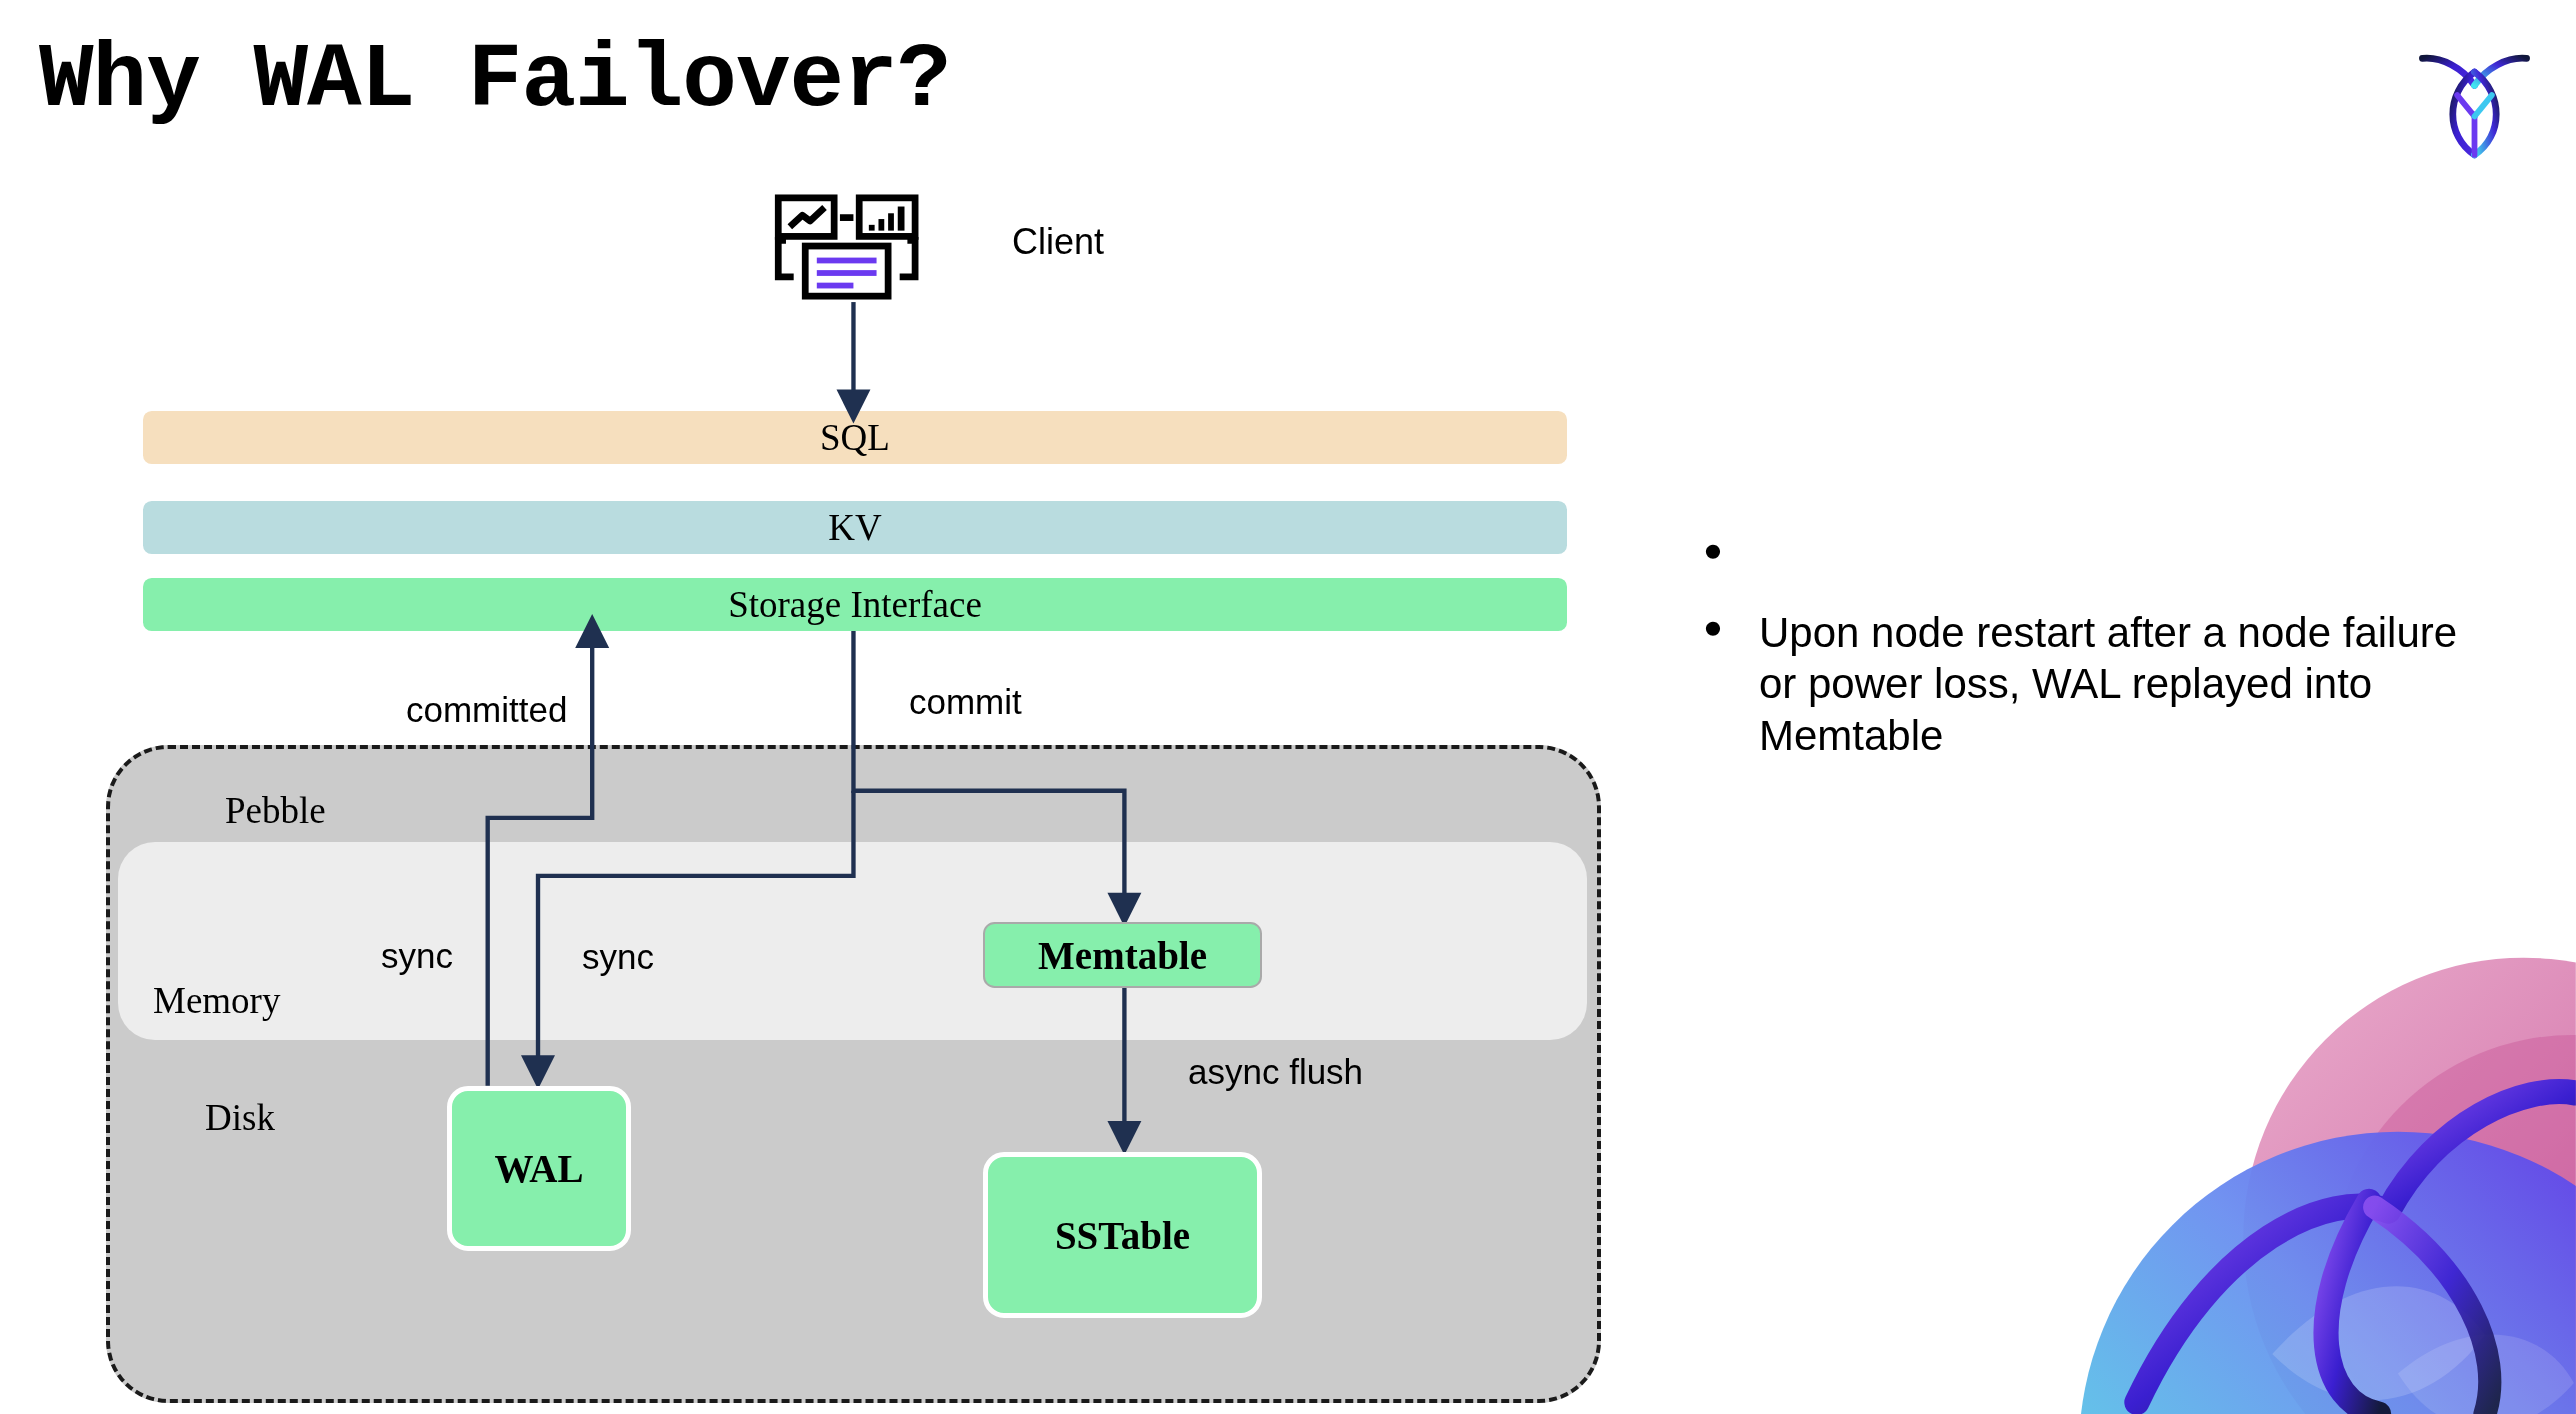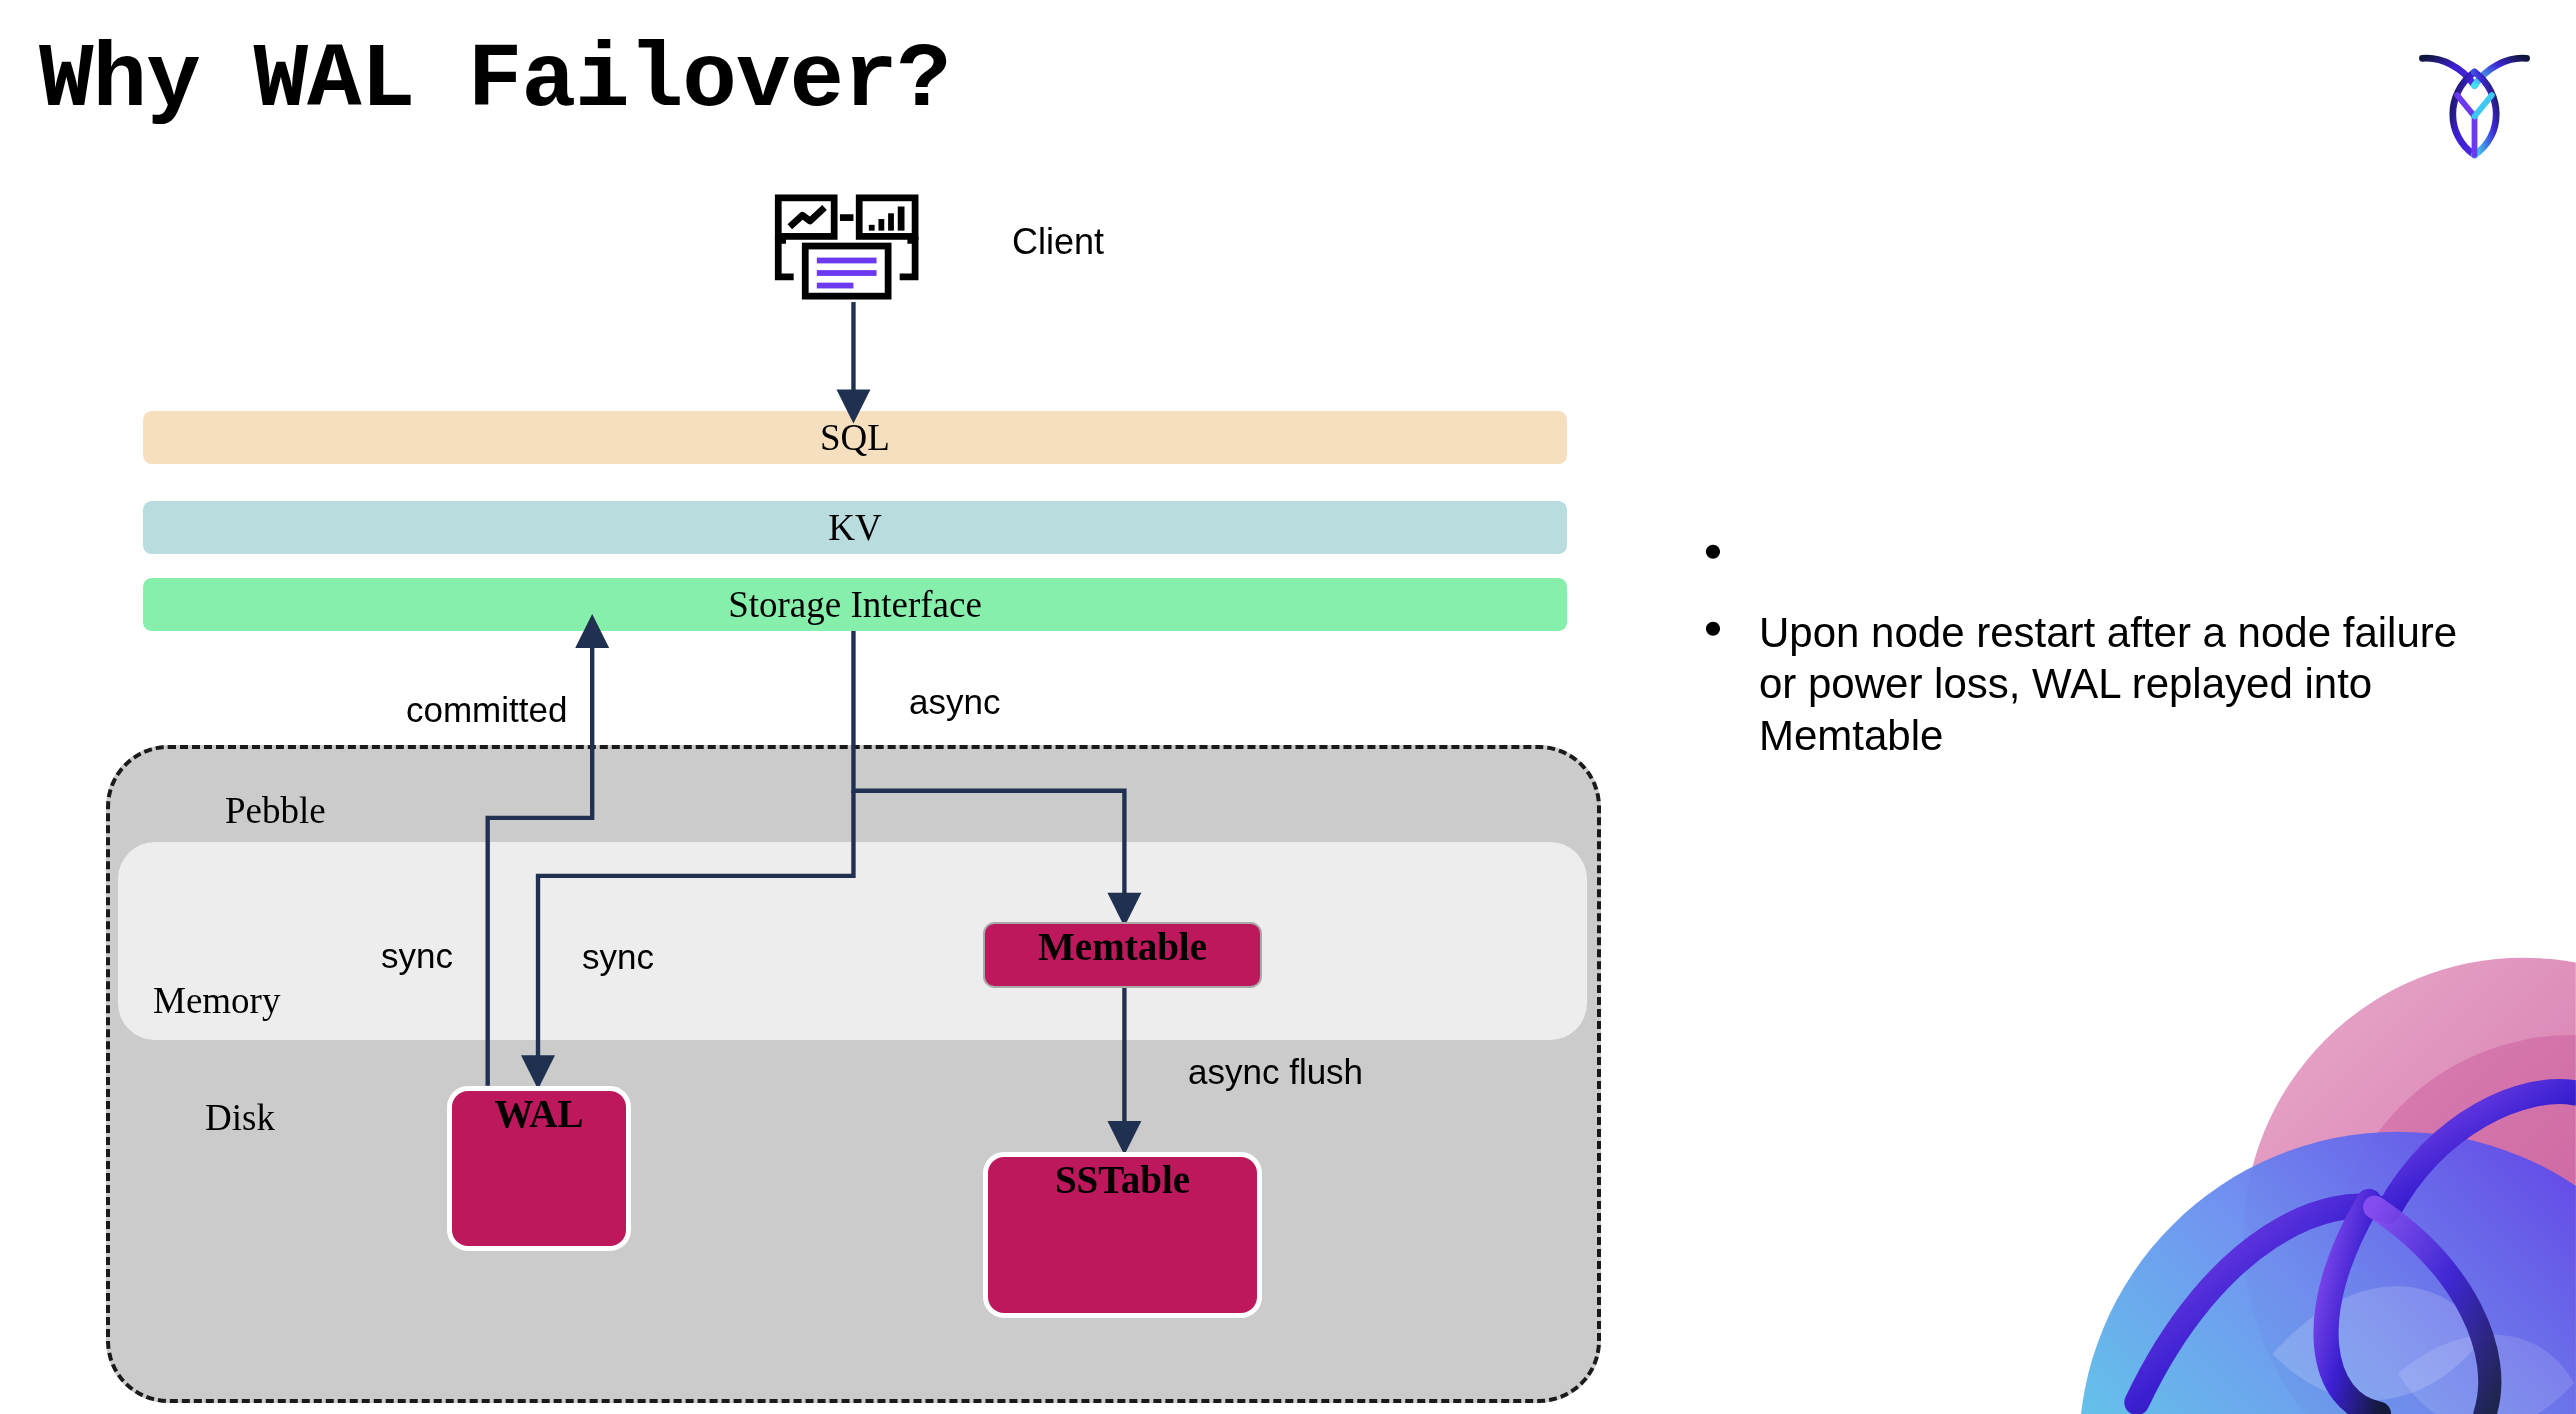--- a/index.html
+++ b/index.html
@@ -64,22 +64,22 @@
     font-family:"Liberation Serif", serif; font-size:37px; color:#000;
   }
   #disk-label{
     position:absolute; left:205px; top:1096px;
     font-family:"Liberation Serif", serif; font-size:37px; color:#000;
   }
 
   
   .node-box{
     position:absolute;
-    background:#be185d;
-    display:flex; justify-content:center;
+    background:#86efac;
+    display:flex; align-items:center; justify-content:center;
     font-family:"Liberation Serif", serif; font-weight:700;
     font-size:39px; color:#000;
     box-sizing:border-box;
   }
   #node-memtable{
     left:983px; top:922px; width:279px; height:66px;
     border:2.9px solid #a9a9a9; border-radius:11.6px;
   }
   #node-wal{
     left:447px; top:1086px; width:184px; height:165px;
@@ -243,21 +243,21 @@
 
     <path d="M882,817 L882,905 L556,905 L556,1108" marker-end="url(#ah)"></path>
 
     <path d="M504,1122 L504,845 L612,845 L612,652" marker-end="url(#ah)"></path>
 
     <path d="M1162,1021 L1162,1176" marker-end="url(#ah)"></path>
   </g>
 </svg>
 
 <div class="edge-label" id="label-committed">committed</div>
-<div class="edge-label" id="label-commit">async</div>
+<div class="edge-label" id="label-commit">commit</div>
 <div class="edge-label" id="label-sync-left">sync</div>
 <div class="edge-label" id="label-sync-right">sync</div>
 <div class="edge-label" id="label-async-flush">async flush</div>
 
 <div class="node-box" id="node-memtable">
     <span>Memtable</span>
   </div>
 <div class="node-box" id="node-wal">
     <span>WAL</span>
   </div>

